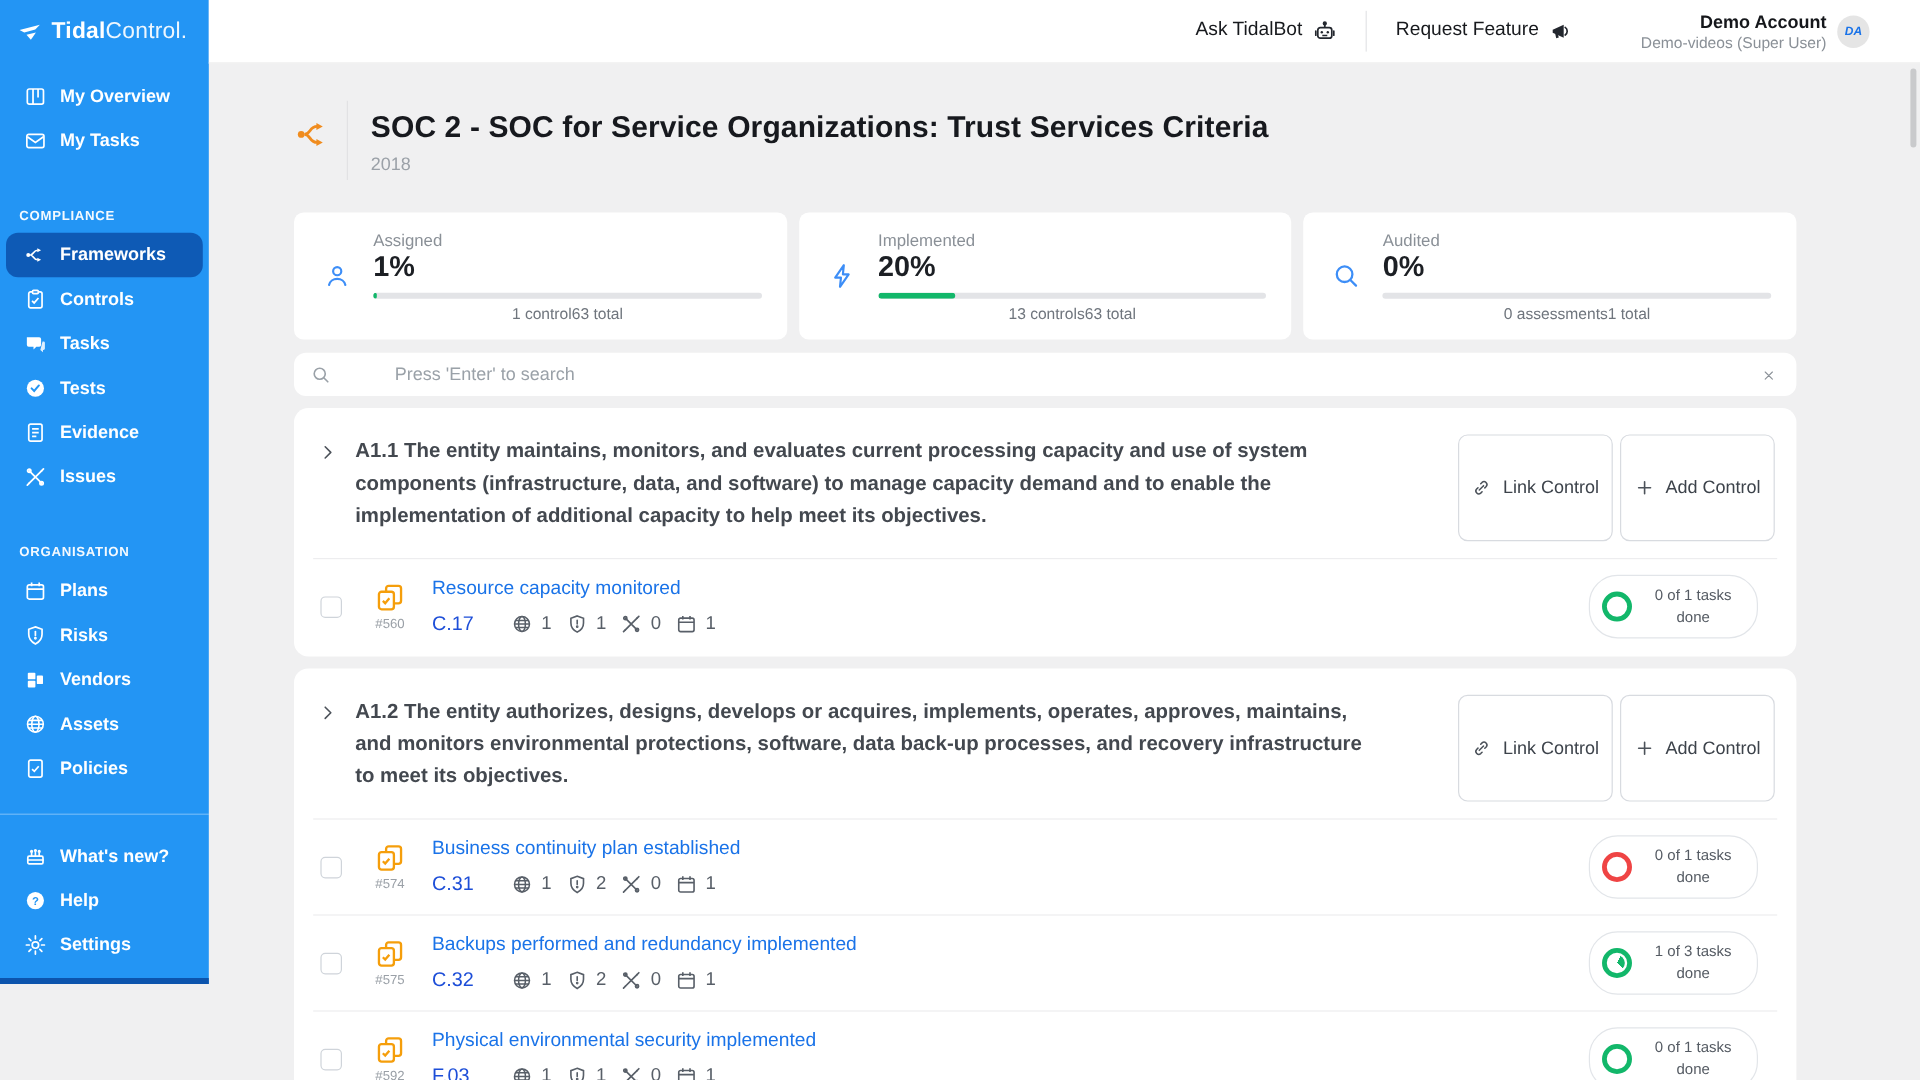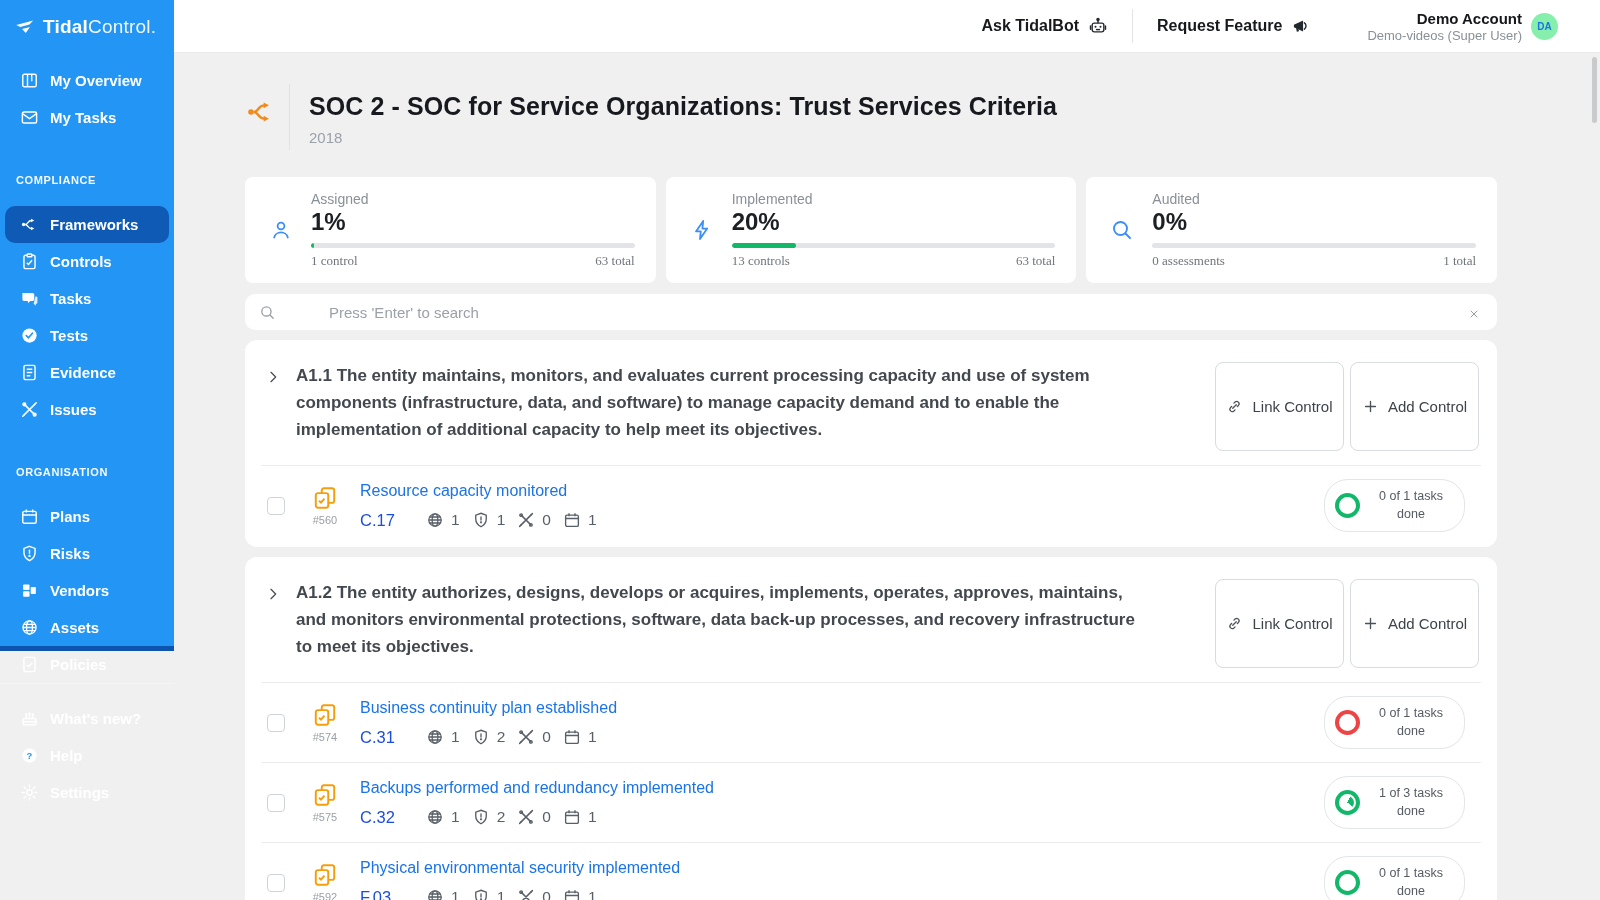--- a/index.html
+++ b/index.html
@@ -1,67 +1,67 @@
 <!DOCTYPE html>
 <html><head>
 <meta charset="utf-8">
 <style>
   * { margin:0; padding:0; box-sizing:border-box; }
   html,body { width:1600px; height:900px; overflow:hidden; }
   body { font-family:"Liberation Sans", sans-serif; display:flex; background:#f0f0f1; }
 
   
-  .sidebar { width:174px; min-width:174px; background:#2395f4; color:#fff; display:flex; flex-direction:column; position:relative; height:651px; }
+  .sidebar { width:174px; min-width:174px; background:#2395f4; color:#fff; display:flex; flex-direction:column; position:relative; height:820px; }
   .sb-bottom-strip { position:absolute; bottom:0; left:0; width:100%; height:5px; background:#0c54ad; }
   .logo { display:flex; align-items:center; gap:7px; padding:16px 14px 14px 14px; }
   .logo-mark { width:22px; height:22px; }
   .logo-text { font-size:19px; letter-spacing:.2px; white-space:nowrap; }
   .logo-text b { font-weight:700; }
   .logo-text span { font-weight:400; opacity:.92; }
   .nav { display:flex; flex-direction:column; flex:1; padding-top:10px; }
   .nav-item { display:flex; align-items:center; height:37px; padding-left:15px; gap:11px; font-size:15px; font-weight:700; cursor:pointer; border-radius:10px; margin:0 5px; }
   .nav-item .icon { width:19px; height:19px; display:flex; align-items:center; justify-content:center; flex:none; }
   .nav-item.active { background:#0e5ab5; }
-  .nav-label-group { font-size:11px; font-weight:700; letter-spacing:.6px; padding:0 0 20px 16px; opacity:.95; }
+  .nav-label-group { font-size:11px; font-weight:700; letter-spacing:.6px; padding:0 0 8px 16px; opacity:.95; }
   .gap-lg { height:38px; }
   .nav-footer { margin-top:auto; padding-bottom:14px; }
   .nav-divider { height:1px; background:rgba(255,255,255,.35); margin:0 0 16px 0; }
   .icon svg { width:100%; height:100%; }
 
   
   .main { flex:1; display:flex; flex-direction:column; height:900px; position:relative; }
   .topbar { height:53px; background:#fff; border-bottom:1px solid #ebebec; display:flex; align-items:center; justify-content:flex-end; padding-right:42px; flex:none; }
-  .tb-item { display:flex; align-items:center; gap:9px; font-size:16px; color:#17191d; cursor:pointer;font-weight:bold; }
+  .tb-item { display:flex; align-items:flex-start; gap:9px; font-size:16px; color:#17191d; cursor:pointer; }
   .tb-divider { width:1px; height:34px; background:#e3e4e6; margin:0 24px; }
   .tb-icon { width:20px; height:20px; color:#23272e; }
   .account { display:flex; align-items:center; margin-left:56px; cursor:pointer; }
   .account-texts { text-align:right; }
   .account-name { font-size:15px; font-weight:700; color:#15171b; }
   .account-sub { font-size:13px; color:#8a9097; margin-top:1px; }
-  .avatar { width:27px; height:27px; border-radius:50%; background:#86efac; color:#1a73e8; font-size:10px; font-weight:700; display:flex; align-items:center; justify-content:center; margin-left:9px; }
+  .avatar { width:27px; height:27px; border-radius:50%; background:#e5e5e5; color:#1a73e8; font-size:10px; font-weight:700; display:flex; align-items:center; justify-content:center; margin-left:9px;font-style:italic; }
 
   .content { flex:1; overflow:hidden; padding:31px 103px 0 71px; }
 
   
   .page-head { display:flex; align-items:flex-start; }
   .ph-icon { width:32px; height:32px; color:#f08c1e; margin-top:12px; }
   .ph-divider { width:1px; align-self:stretch; background:#e2e2e4; margin:0 19px 0 12px; min-height:66px; }
   .ph-title { font-size:25px; font-weight:700; color:#17191e; letter-spacing:.1px; margin-top:8px; }
   .ph-year { font-size:15px; color:#9ba1a8; margin-top:8px; }
 
   
   .cards { display:flex; gap:10px; margin-top:27px; }
   .card { flex:1; height:106px; background:#fff; border-radius:8px; display:flex; align-items:center; padding:0 21px 0 24px; }
   .card-icon { width:24px; height:24px; color:#3d8ef7; margin-right:18px; flex:none; }
   .card-body { flex:1; }
   .card-label { font-size:14px; color:#8a9097; }
   .card-pct { font-size:24px; font-weight:700; color:#1c1f24; margin-top:1px; }
   .bar { height:5px; background:#e3e4e7; border-radius:3px; margin-top:7px; overflow:hidden; }
   .bar-fill { height:100%; background:#12b76a; border-radius:3px; }
-  .card-foot { display:flex; justify-content:space-between; font-size:13px; color:#6f757d; margin-top:5px;font-family:Liberation Serif, serif; }
+  .card-foot { display:flex; justify-content:center; font-size:13px; color:#6f757d; margin-top:5px; }
 
   
   .search { margin-top:11px; height:36px; background:#fff; border-radius:10px; display:flex; align-items:center; padding:0 14px;gap:44px; }
   .search-icon { width:17px; height:17px; color:#9aa1a8; margin-right:9px; flex:none; }
   .search input { flex:1; border:none; outline:none; font-size:15px; color:#3c4249; background:transparent; font-family:"Liberation Sans",sans-serif; }
   .search input::placeholder { color:#9aa1a8; }
   .clear-icon { width:12px; height:12px; color:#8a9097; cursor:pointer; margin-right:3px; }
 
   
   .section { margin-top:10px; background:#fff; border-radius:12px; padding:10px 16px 2px 16px; }

